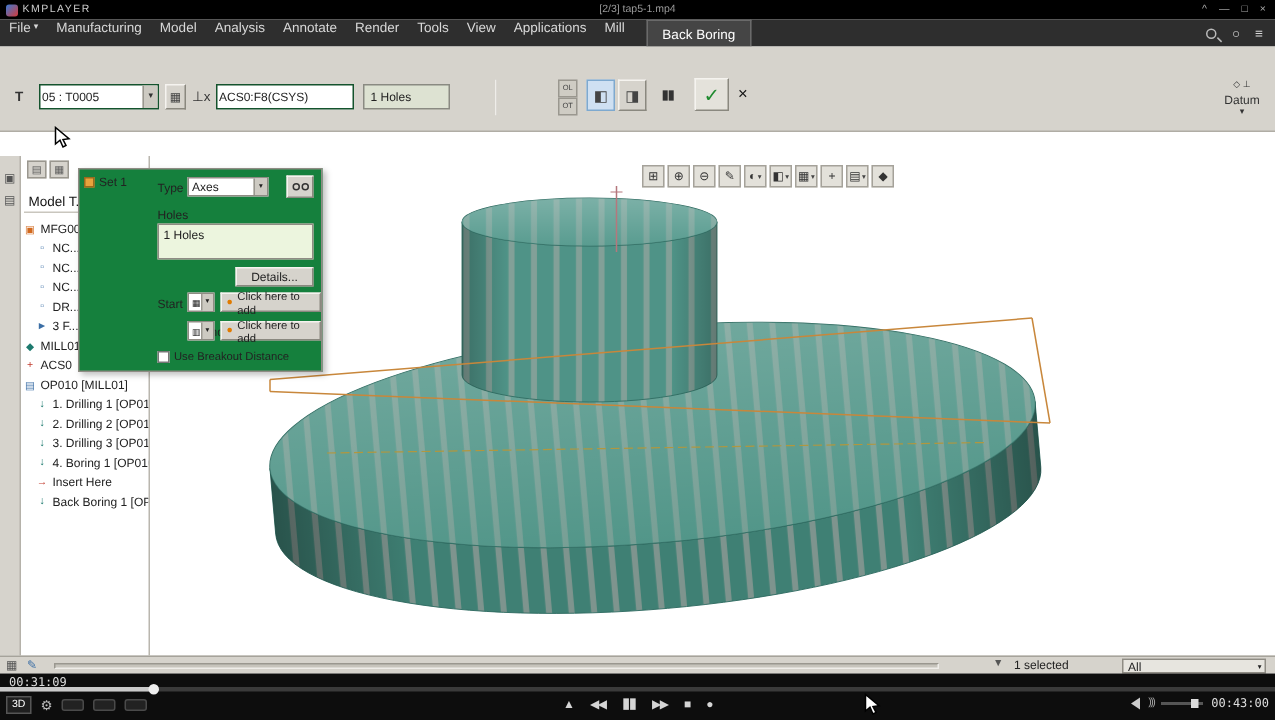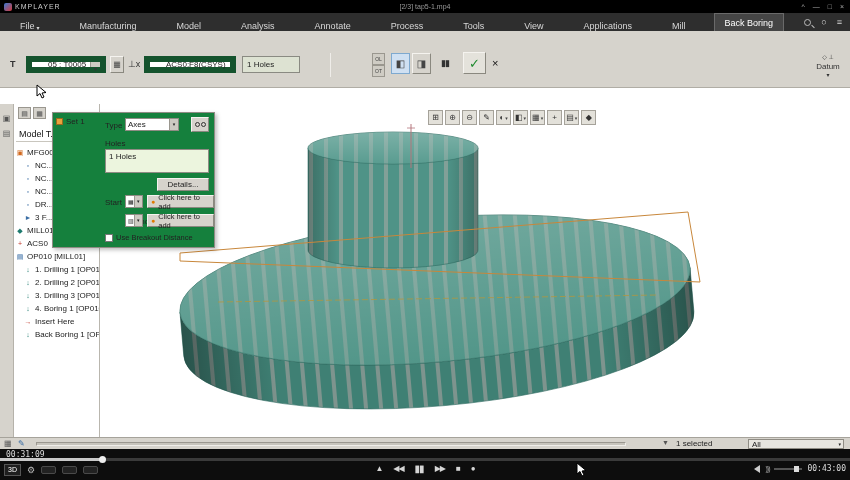--- a/index.html
+++ b/index.html
@@ -12,30 +12,30 @@
   .titlebar { position:absolute; left:0; top:0; width:850px; height:13px; background:#000;
     display:flex; align-items:center; color:#bbb; font-size:7px; }
   .titlebar .logo-box { width:8px; height:8px; margin:0 3px 0 4px; background:linear-gradient(135deg,#3a7bd5,#d53a3a); border-radius:2px; }
   .titlebar .app-name { letter-spacing:1px; color:#ccc; }
   .titlebar .vid-title { position:absolute; left:0; right:0; text-align:center; color:#999; }
   .titlebar .win-btns { margin-left:auto; display:flex; gap:8px; padding-right:6px; color:#aaa; z-index:2; }
   .titlebar .win-btns span { cursor:default; }
   
   .menubar { position:absolute; left:0; top:13px; width:850px; height:18px; background:#2e2e2e;
     display:flex; align-items:stretch; color:#d8d8d8; font-size:9px; }
-  .menu-item { padding:0 20px; display:flex; align-items:flex-end; gap:2px; }
+  .menu-item { padding:0 6px; display:flex; align-items:flex-start; gap:2px; }
   .bb-tab { margin-left:8px; padding:0 10px; display:flex; align-items:center; background:#454545;
     border:1px solid #6a6a6a; border-bottom:none; color:#fff; }
   .menubar .right-icons { margin-left:auto; display:flex; align-items:center; gap:10px; padding-right:8px; }
   .mag { position:relative; width:7px; height:7px; border:1px solid #bbb; border-radius:50%; display:inline-block; }
   .mag::after { content:""; position:absolute; left:6px; top:6px; width:4px; height:1px; background:#bbb; transform:rotate(45deg); }
   
   .ribbon { position:absolute; left:0; top:31px; width:850px; height:57px; background:#d6d3cc; border-bottom:1px solid #b0ada5; }
   .ribbon .abs { position:absolute; }
-  .combo { display:flex; align-items:center; background:#fff; border:6px solid #14532d; height:17px; font-size:8px; padding-left:16px; }
+  .combo { display:flex; align-items:center; background:#fff; border:1px solid #14532d; height:17px; font-size:8px; padding-left:1px; }
   .combo .arr { margin-left:auto; width:10px; text-align:center; background:#cdcac2; border-left:1px solid #9a978f; font-size:6px; color:#333; align-self:stretch; line-height:15px; }
   .field { display:flex; align-items:center; background:#dde2d2; border:1px solid #8a8a82; height:17px; font-size:8px; padding-left:4px; }
   .rbtn { display:flex; align-items:center; justify-content:center; background:#d6d3cc; border:1px solid;
     border-color:#f5f3ef #8a887f #8a887f #f5f3ef; font-size:8px; color:#444; }
   .rbtn.active { background:#cfe0f2; border-color:#7ea9cf; }
   .ricon { font-size:9px; color:#333; }
   .sep-v { width:1px; background:#b7b4ac; border-right:1px solid #efede9; }
   .datum-group { display:flex; flex-direction:column; align-items:center; font-size:8px; color:#333; line-height:9px;justify-content:center; }
   
   .tabrow { position:absolute; left:0; top:88px; width:850px; height:16px; background:#d6d3cc; border-bottom:1px solid #a6a39b;
@@ -129,21 +129,21 @@
 
   <div class="menubar">
     <span class="menu-item">
       <span>File</span>
       <span style="font-size:6px">▾</span>
     </span>
     <span class="menu-item">Manufacturing</span>
     <span class="menu-item">Model</span>
     <span class="menu-item">Analysis</span>
     <span class="menu-item">Annotate</span>
-    <span class="menu-item">Process</span>
+    <span class="menu-item">Render</span>
     <span class="menu-item">Tools</span>
     <span class="menu-item">View</span>
     <span class="menu-item">Applications</span>
     <span class="menu-item">Mill</span>
     <span class="bb-tab">Back Boring</span>
     <span class="right-icons">
       <span class="mag"></span>
       <span>○</span>
       <span>≡</span>
     </span>

